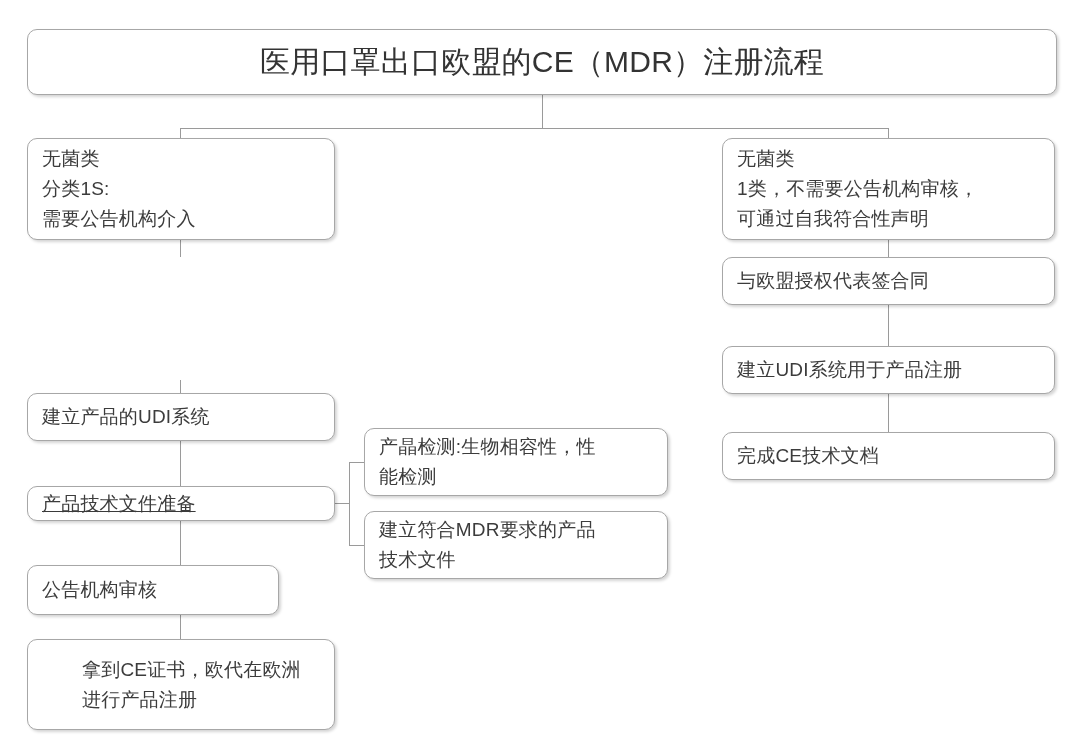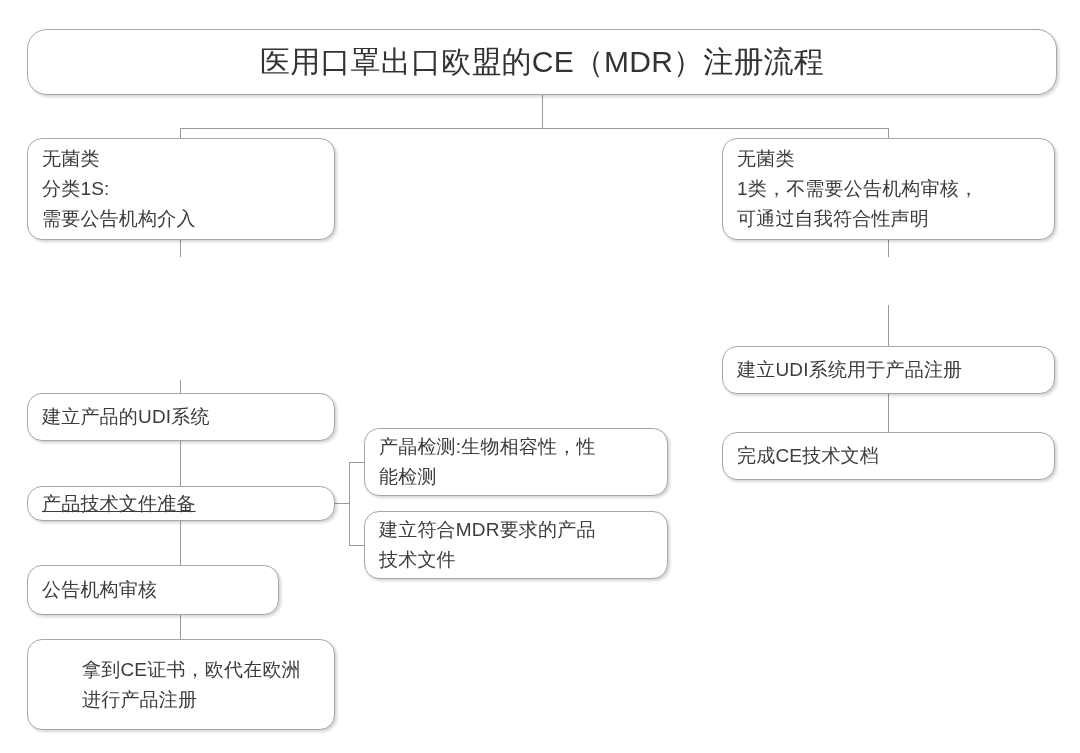--- a/index.html
+++ b/index.html
@@ -9,42 +9,42 @@
     font-family:"Liberation Sans","DejaVu Sans",sans-serif;
     overflow:hidden;
   }
   #canvas{position:relative;width:1080px;height:753px;}
 
   .node{
     position:absolute;
     box-sizing:border-box;
     background:#ffffff;
     border:1px solid #a7a7a7;
-    border-radius:15px;
+    border-radius:10px;
     box-shadow:2px 2px 3px rgba(0,0,0,0.17);
     color:#3a3a3a;
     display:flex;
     align-items:center;
     z-index:3;
   }
   .node .txt{
     display:block;
     width:100%;
     padding:0 14px;
     font-size:19px;
     line-height:30px;
     letter-spacing:0.2px;
     white-space:pre-line;
     color:#3c3c3c;
   }
 
   
   #title-node{
     left:27px;top:29px;width:1030px;height:66px;
-    border-radius:20px;
+    border-radius:10px;
     justify-content:center;
   }
   #title-node .txt{
     text-align:center;
     font-size:30px;
     line-height:40px;
     padding:0 18px;
     color:#333;
   }
 
@@ -118,20 +118,23 @@
     <span class="txt">建立符合MDR要求的产品
 技术文件</span>
   </div>
 
   <div class="node" style="left:722px;top:138px;width:333px;height:102px;">
     <span class="txt">无菌类
 1类，不需要公告机构审核，
 可通过自我符合性声明</span>
   </div>
 
+  <div class="node" style="left:722px;top:257px;width:333px;height:48px;">
+    <span class="txt">与欧盟授权代表签合同</span>
+  </div>
 
   <div class="node" style="left:722px;top:346px;width:333px;height:48px;">
     <span class="txt">建立UDI系统用于产品注册</span>
   </div>
 
   <div class="node" style="left:722px;top:432px;width:333px;height:48px;">
     <span class="txt">完成CE技术文档</span>
   </div>
 
 </div>

